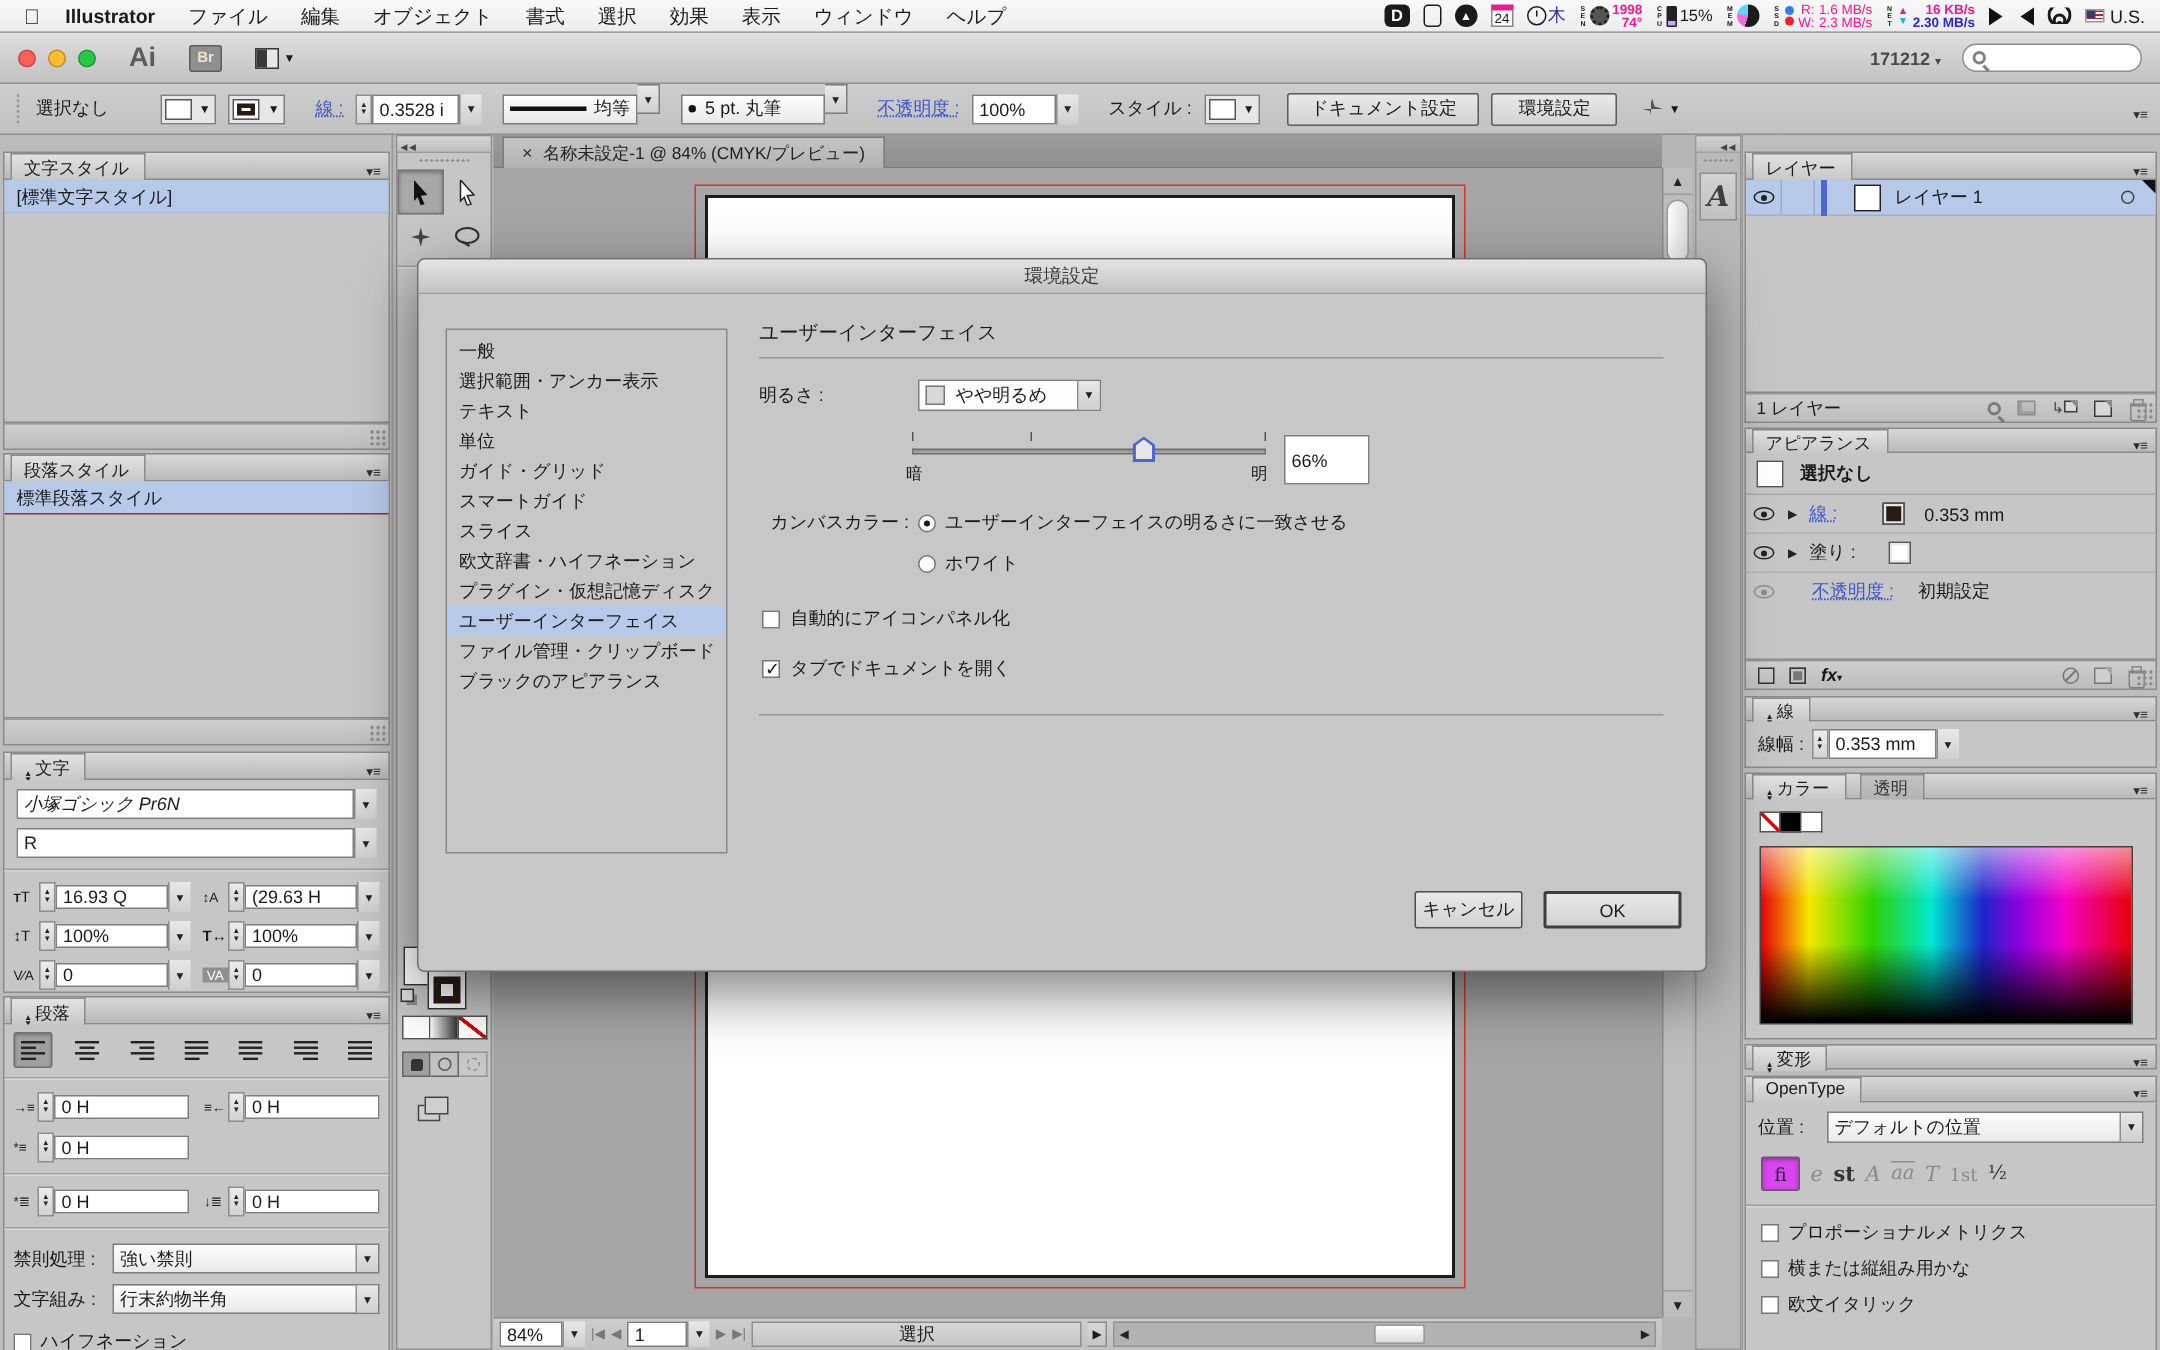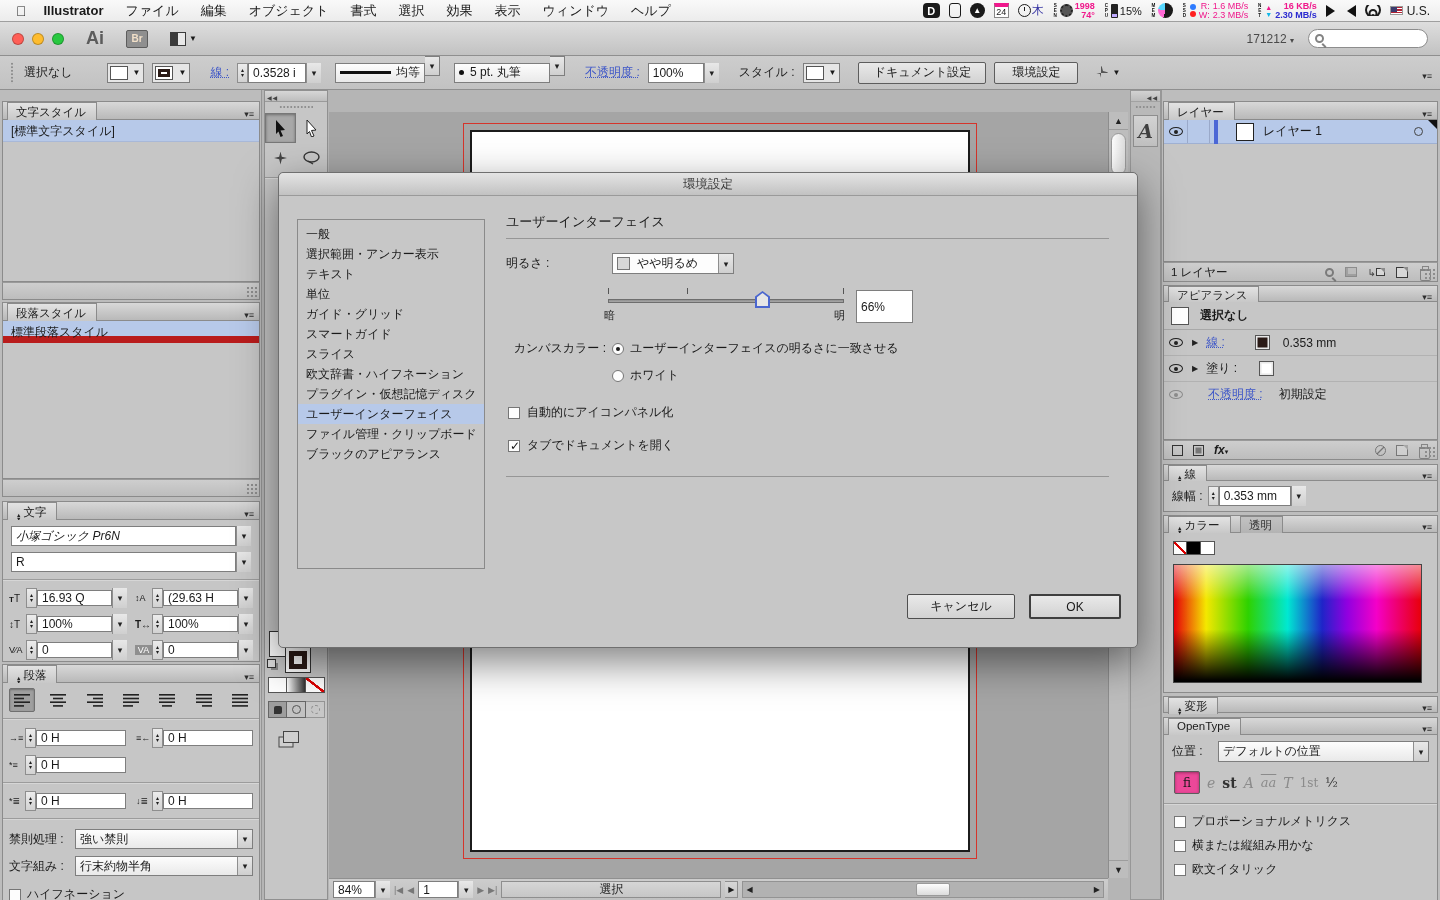--- a/index.html
+++ b/index.html
@@ -173,21 +173,21 @@
     <span class="tl" style="background:#ff5f57;"></span>
     <span class="tl" style="background:#febc2e;"></span>
     <span class="tl" style="background:#28c840;"></span>
     <span style="margin-left:14px;font-weight:bold;font-size:18px;color:#5c5c5c;">Ai</span>
     <span class="btn" style="margin-left:22px;width:22px;height:18px;background:#8f8f8f;color:#f2e0c8;font-size:10px;font-weight:bold;">Br</span>
     <span style="margin-left:22px;display:flex;align-items:center;gap:3px;">
       <span style="width:16px;height:14px;border:1px solid #3a3a3a;background:linear-gradient(90deg,#3a3a3a 0 7px,#e8e8e8 7px);"></span>
       <span style="font-size:8px;">▼</span>
     </span>
     <span style="margin-left:auto;display:flex;align-items:center;gap:14px;">
-      <span style="color:#4a4a4a;"><span>171212</span> <span style="font-size:8px;">▾</span></span>
+      <span style="color:#4a4a4a;font-weight:bold;"><span>171212</span> <span style="font-size:8px;">▾</span></span>
       <span style="width:120px;height:19px;background:#fff;border:1px solid #8d8d8d;border-radius:10px;display:flex;align-items:center;padding:0 6px;">
         <span class="mag"></span>
       </span>
     </span>
   </div>
 
   <div class="abs" id="controlbar">
     <span class="gripdots" style="width:4px;height:22px;background-size:3.5px 3.5px;"></span>
     <span style="margin:0 26px 0 2px;">選択なし</span>
     <span class="swbtn">
@@ -245,21 +245,21 @@
   <div class="abs pfoot" style="left:2px;top:282px;width:258px;height:18px;">
 
     <span class="grip"></span>
   </div>
 
   <div class="abs panelhdr" style="left:2px;top:302px;width:258px;">
     <span class="ptab">段落スタイル</span>
     <span class="pmenu"></span>
   </div>
   <div class="abs pbody" style="left:2px;top:321px;width:258px;height:158px;">
-    <div class="sel-blue" style="height:22px;line-height:22px;padding-left:8px;border-bottom:7px solid #b91c1c;">標準段落スタイル</div>
+    <div class="sel-blue" style="height:22px;line-height:22px;padding-left:8px;border-bottom:1px solid #b91c1c;">標準段落スタイル</div>
   </div>
   <div class="abs pfoot" style="left:2px;top:479px;width:258px;height:18px;">
 
     <span class="grip"></span>
   </div>
 
   <div class="abs panelhdr" style="left:2px;top:501px;width:258px;">
     <span class="ptab"><span class="expander"></span><span>文字</span></span>
     <span class="pmenu"></span>
   </div>
@@ -492,20 +492,26 @@
       <span style="width:19px;height:17px;border:1px solid #666;border-left:none;background:#c2c2c2;display:flex;align-items:center;justify-content:center;">
           <span style="width:9px;height:9px;border:1.5px solid #555;border-radius:50%;"></span>
         </span>
       <span style="width:19px;height:17px;border:1px solid #666;border-left:none;background:#c9c9c9;display:flex;align-items:center;justify-content:center;opacity:.5;">
           <span style="width:9px;height:9px;border:1.5px dashed #555;border-radius:50%;"></span>
         </span>
     </div>
     <div class="abs" style="left:18px;top:640px;width:16px;height:12px;border:1.5px solid #444;background:#cfcfcf;box-shadow:-5px 5px 0 -1.5px #cfcfcf, -5px 5px 0 -.5px #444;"></div>
   </div>
 
+  <div class="abs" style="left:329px;top:90px;width:779px;height:22px;background:linear-gradient(#9c9c9c,#8f8f8f);border-bottom:1px solid #787878;">
+    <span style="position:absolute;left:6px;top:1px;height:21px;background:linear-gradient(#c4c4c4,#b2b2b2);border:1px solid #7c7c7c;border-bottom:none;display:flex;align-items:center;gap:7px;padding:0 12px;font-size:11.5px;color:#222;">
+      <span class="close-x"></span>
+      <span>名称未設定-1 @ 84% (CMYK/プレビュー)</span>
+    </span>
+  </div>
   <div class="abs" style="left:329px;top:112px;width:779px;height:766px;background:#a5a5a5;overflow:hidden;">
     <div class="abs" style="left:134px;top:11px;width:514px;height:736px;border:1px solid #d5342b;"></div>
     <div class="abs" style="left:141px;top:18px;width:500px;height:722px;background:#fff;border:2px solid #1c1c1c;"></div>
   </div>
 
   <div class="abs" style="left:1108px;top:112px;width:20px;height:766px;background:#bdbdbd;border-left:1px solid #8d8d8d;">
     <div style="height:18px;display:flex;align-items:center;justify-content:center;font-size:9px;color:#222;border-bottom:1px solid #9d9d9d;">▲</div>
     <div style="position:absolute;left:2px;top:21px;width:15px;height:42px;background:linear-gradient(90deg,#fdfdfd,#dcdcdc);border:1px solid #9a9a9a;border-radius:8px;"></div>
     <div style="position:absolute;bottom:0;width:100%;height:18px;display:flex;align-items:center;justify-content:center;font-size:9px;color:#222;border-top:1px solid #9d9d9d;">▼</div>
   </div>
@@ -649,21 +655,21 @@
   </div>
   <div class="abs pbody" style="left:1163px;top:735px;width:275px;height:165px;border-bottom:none;">
     <div style="display:flex;align-items:center;margin:6px 8px 0;gap:6px;">
       <span style="width:40px;">位置 :</span>
       <span class="dd" style="flex:1;height:21px;justify-content:space-between;">
           <span>デフォルトの位置</span>
           <span class="daBox" style="margin-right:-4px;"></span>
         </span>
     </div>
     <div style="display:flex;gap:7px;margin:9px 0 0 10px;align-items:center;">
-      <span class="btn" style="width:26px;height:23px;background:#ec4899;box-shadow:inset 0 1px 3px rgba(0,0,0,.35);font-family:'DejaVu Serif','Liberation Serif',serif;">fi</span>
+      <span class="btn" style="width:26px;height:23px;background:#d946ef;box-shadow:inset 0 1px 3px rgba(0,0,0,.35);font-family:'DejaVu Serif','Liberation Serif',serif;">fi</span>
       <span style="font-family:'DejaVu Serif','Liberation Serif',serif;font-style:italic;color:#8b8b8b;font-size:14px;">e</span>
       <span style="font-family:'DejaVu Serif','Liberation Serif',serif;font-weight:bold;font-size:14px;color:#333;">st</span>
       <span style="font-family:'DejaVu Serif','Liberation Serif',serif;font-style:italic;color:#8b8b8b;font-size:14px;">A</span>
       <span style="font-family:'DejaVu Serif','Liberation Serif',serif;font-style:italic;color:#8b8b8b;font-size:13px;text-decoration:overline;">aa</span>
       <span style="font-family:'DejaVu Serif','Liberation Serif',serif;font-style:italic;color:#8b8b8b;font-size:14px;">T</span>
       <span style="font-family:'DejaVu Serif','Liberation Serif',serif;color:#8b8b8b;font-size:12px;">1st</span>
       <span style="font-family:'DejaVu Serif','Liberation Serif',serif;color:#333;font-size:13px;">½</span>
     </div>
     <div class="hsep" style="margin-top:9px;"></div>
     <div style="display:flex;align-items:center;gap:6px;margin:8px 0 0 10px;">
@@ -744,18 +750,18 @@
       </div>
       <div style="display:flex;align-items:center;gap:7px;margin:16px 0 0 2px;">
         <span class="cbx checked"></span>
         <span>タブでドキュメントを開く</span>
       </div>
 
       <div style="border-top:1px solid #969696;margin-top:22px;"></div>
     </div>
 
     <div style="position:absolute;right:16px;bottom:28px;display:flex;gap:14px;">
-      <span class="btn" style="width:108px;height:25px;border-color:#4f4f4f;">キャンセル</span>
+      <span class="btn" style="width:72px;height:25px;border-color:#4f4f4f;">キャンセル</span>
       <span class="btn" style="width:92px;height:25px;border:2px solid #3f3f3f;">OK</span>
     </div>
   </div>
 
 </div>
 
 </body></html>

